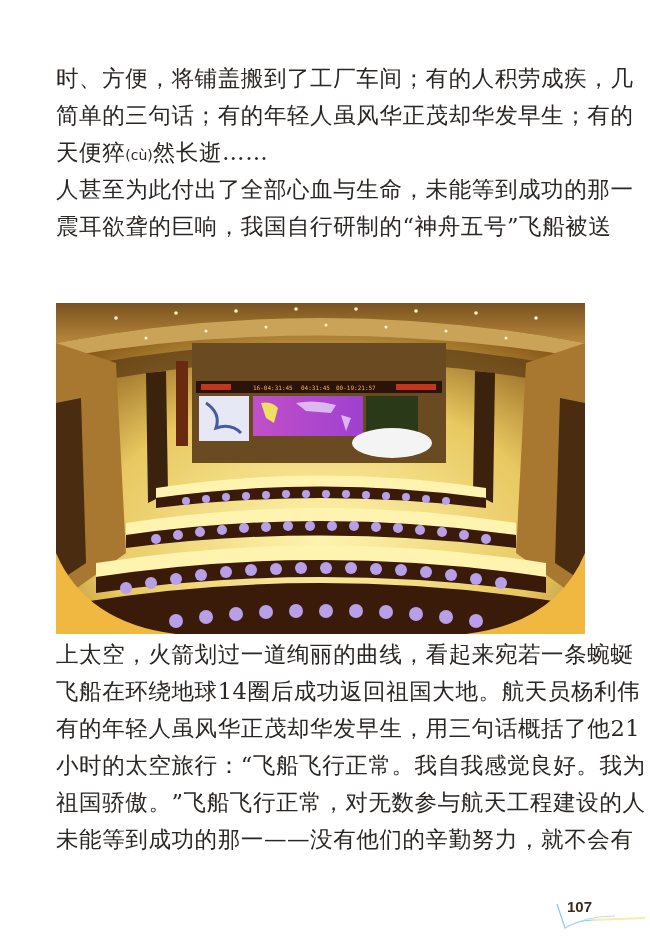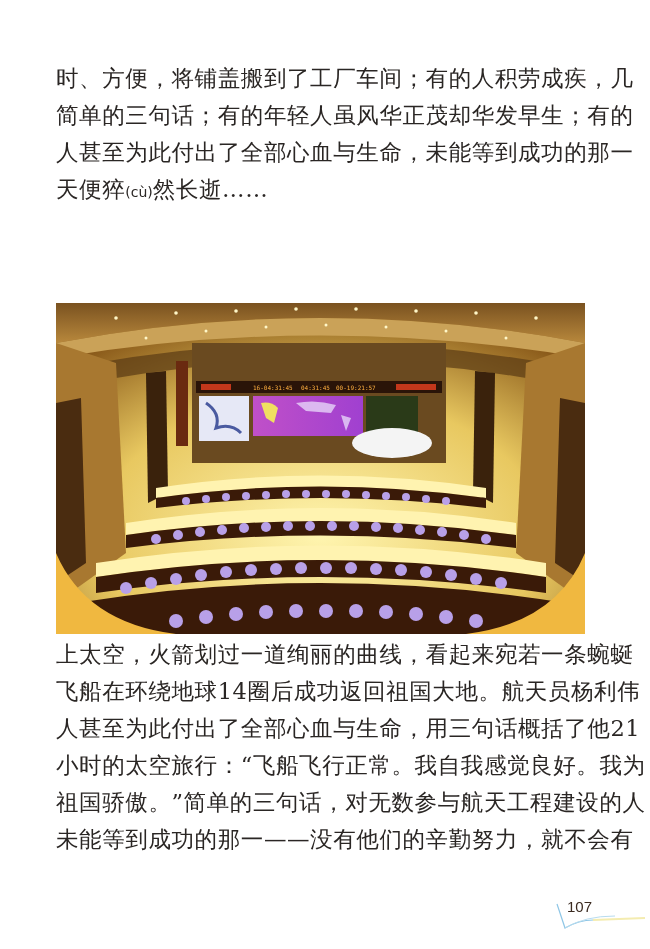--- a/index.html
+++ b/index.html
@@ -66,40 +66,41 @@
       top: 898px;
       width: 100px;
       height: 40px;
     }
     .page-number {
       position: absolute;
       left: 22px;
       top: 0px;
       font-family: "Liberation Sans", "DejaVu Sans", sans-serif;
       font-size: 15px;
-      font-weight: normal;
+      font-weight: bold;
       color: #3b2a20;
     }
     .book-icon {
       position: absolute;
       left: 0; top: 0;
     }
   </style>
 </head>
 <body>
 
 <div class="page">
 
   <div class="text-block" id="block-top">
     <div class="line">时、方便，将铺盖搬到了工厂车间；有的人积劳成疾，几</div>
     <div class="line">简单的三句话；有的年轻人虽风华正茂却华发早生；有的</div>
-    <div class="line">人甚至为此付出了全部心血与生命，未能等到成功的那一</div>
     <div class="line last">
       <span>天便猝</span><span class="pinyin">(cù)</span><span>然长逝……</span>
     </div>
+    <div class="line">人甚至为此付出了全部心血与生命，未能等到成功的那一</div>
+    <div class="line">震耳欲聋的巨响，我国自行研制的“神舟五号”飞船被送</div>
   </div>
 
   <div class="photo">
     <svg width="529" height="331" viewBox="0 0 529 331" xmlns="http://www.w3.org/2000/svg">
       <defs>
         <radialGradient id="glow" cx="50%" cy="70%" r="70%">
           <stop offset="0%" stop-color="#fff5b0"></stop>
           <stop offset="60%" stop-color="#e8c860"></stop>
           <stop offset="100%" stop-color="#8a5a1a"></stop>
         </radialGradient>
@@ -238,23 +239,23 @@
       </g>
 
       <path d="M0 250 Q30 320 120 331 L0 331 Z" fill="#f0b840"></path>
       <path d="M529 250 Q500 320 410 331 L529 331 Z" fill="#f0b840"></path>
     </svg>
   </div>
 
   <div class="text-block" id="block-bottom">
     <div class="line">上太空，火箭划过一道绚丽的曲线，看起来宛若一条蜿蜒</div>
     <div class="line">飞船在环绕地球14圈后成功返回祖国大地。航天员杨利伟</div>
-    <div class="line">人甚至为此付出了全部心血与生命，用三句话概括了他21</div>
+    <div class="line">有的年轻人虽风华正茂却华发早生，用三句话概括了他21</div>
     <div class="line">小时的太空旅行：“飞船飞行正常。我自我感觉良好。我为</div>
-    <div class="line">祖国骄傲。”简单的三句话，对无数参与航天工程建设的人</div>
+    <div class="line">祖国骄傲。”飞船飞行正常，对无数参与航天工程建设的人</div>
     <div class="line">未能等到成功的那一——没有他们的辛勤努力，就不会有</div>
   </div>
 
   <div class="page-number-wrap">
     <svg class="book-icon" width="100" height="40" viewBox="0 0 100 40">
       <path d="M12 6 L20 30 Q34 22 48 22" stroke="#8ec6e6" stroke-width="1.2" fill="none"></path>
       <path d="M20 30 Q40 18 70 18" stroke="#b8dcef" stroke-width="1" fill="none"></path>
       <path d="M48 22 L100 20" stroke="#f4ecb0" stroke-width="2" fill="none"></path>
     </svg>
     <span class="page-number">107</span>

